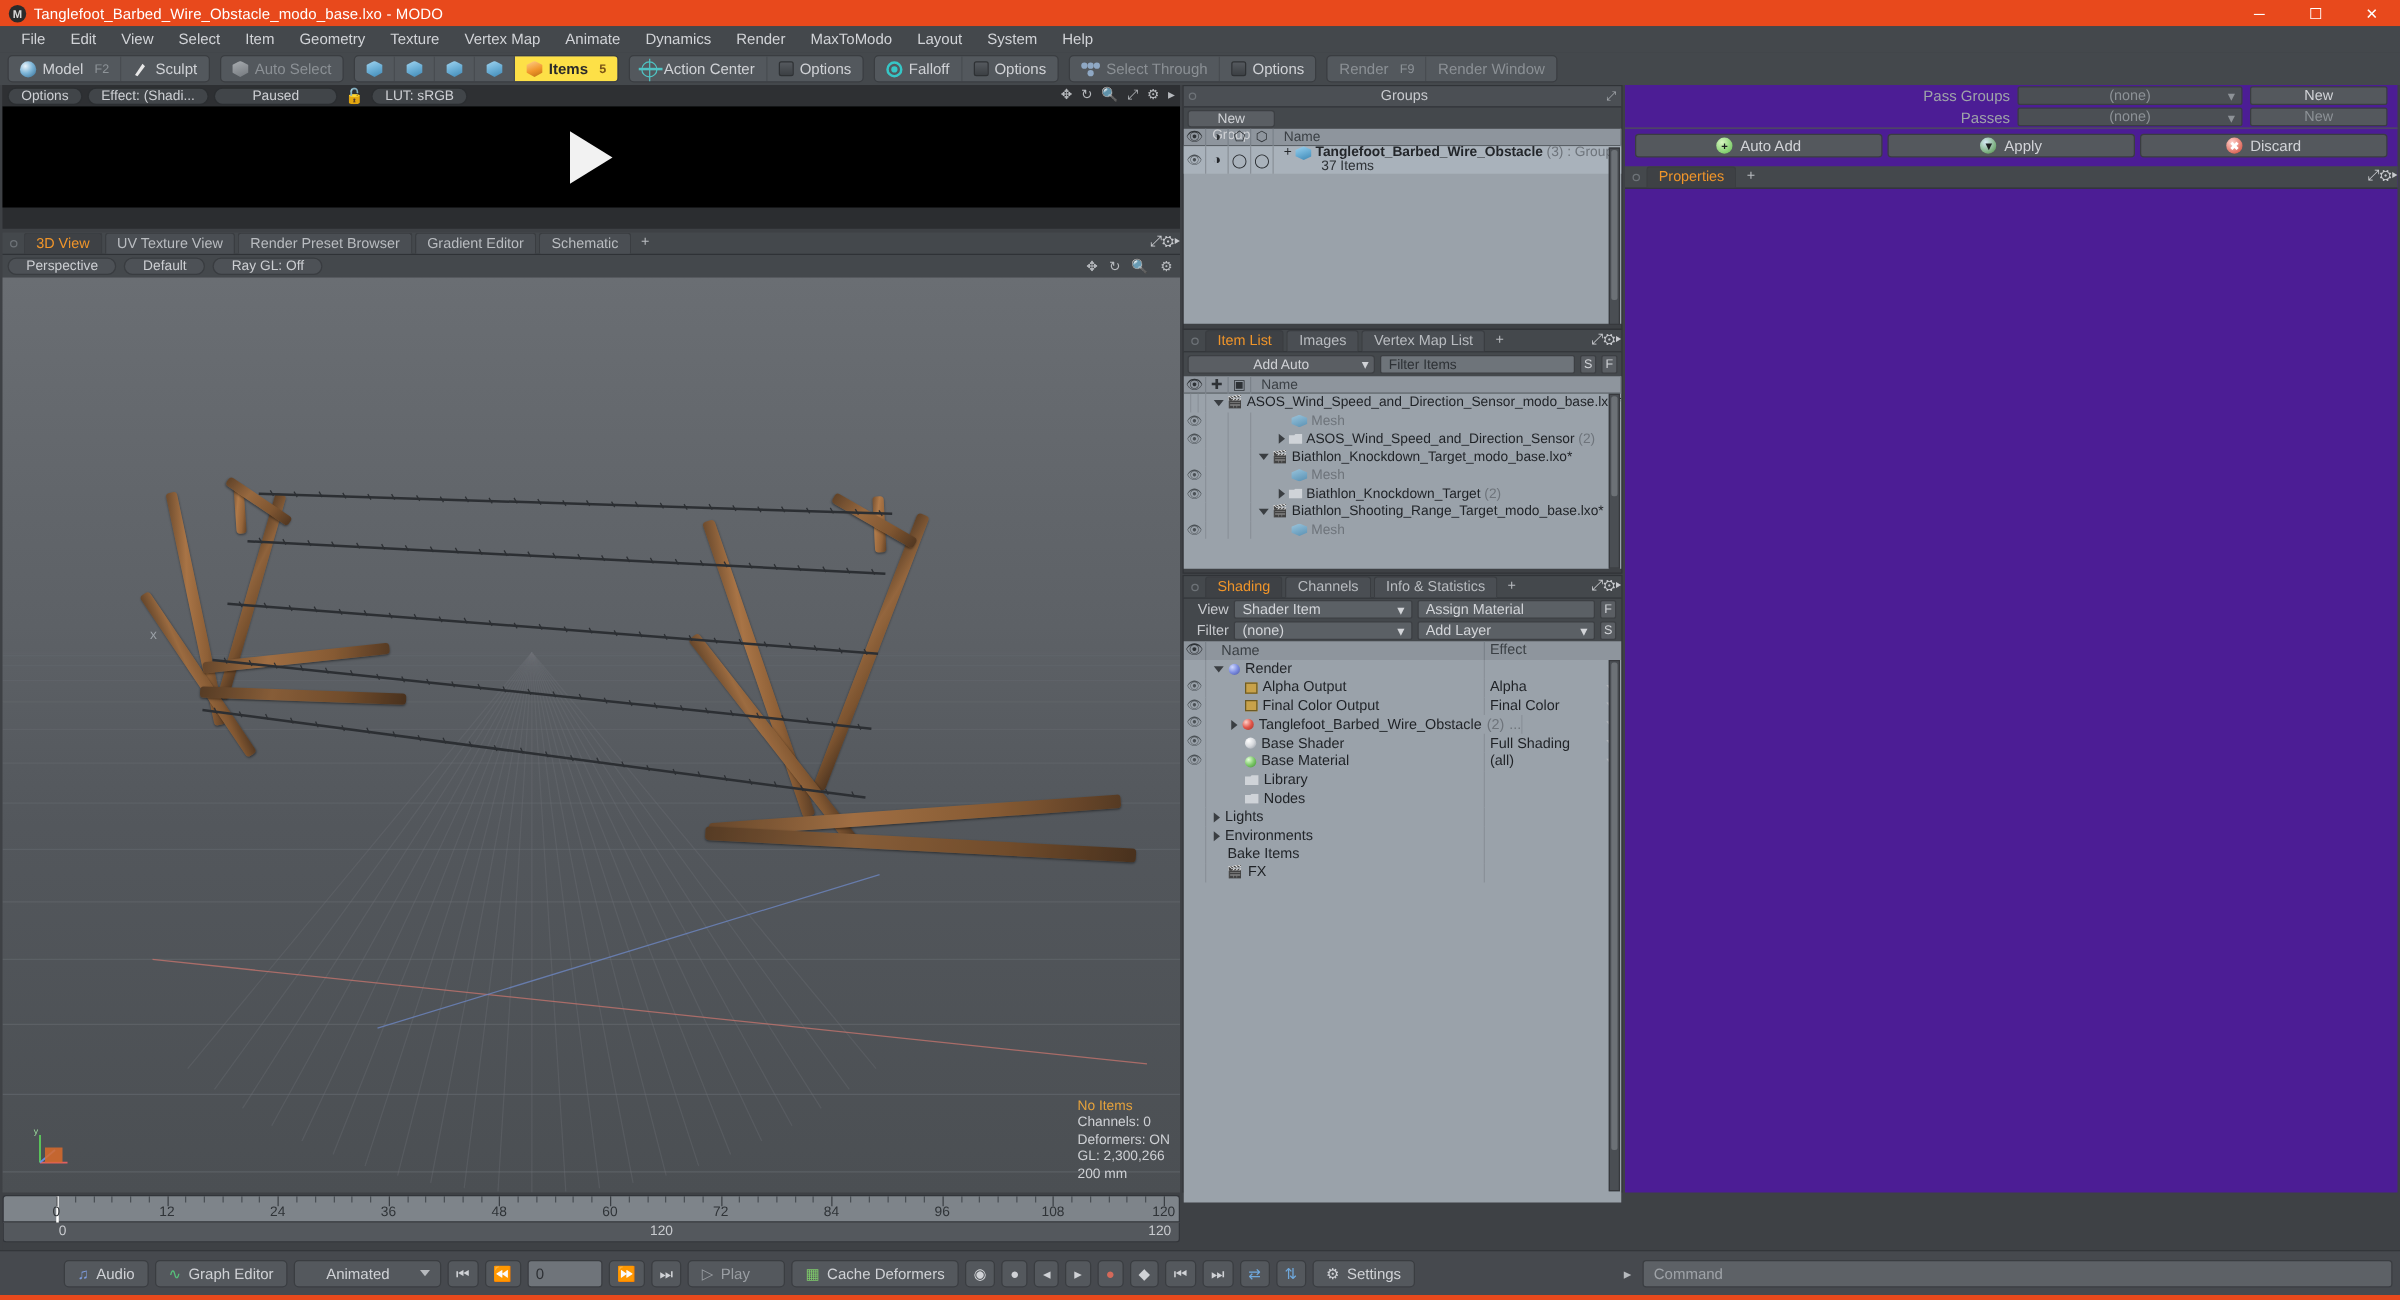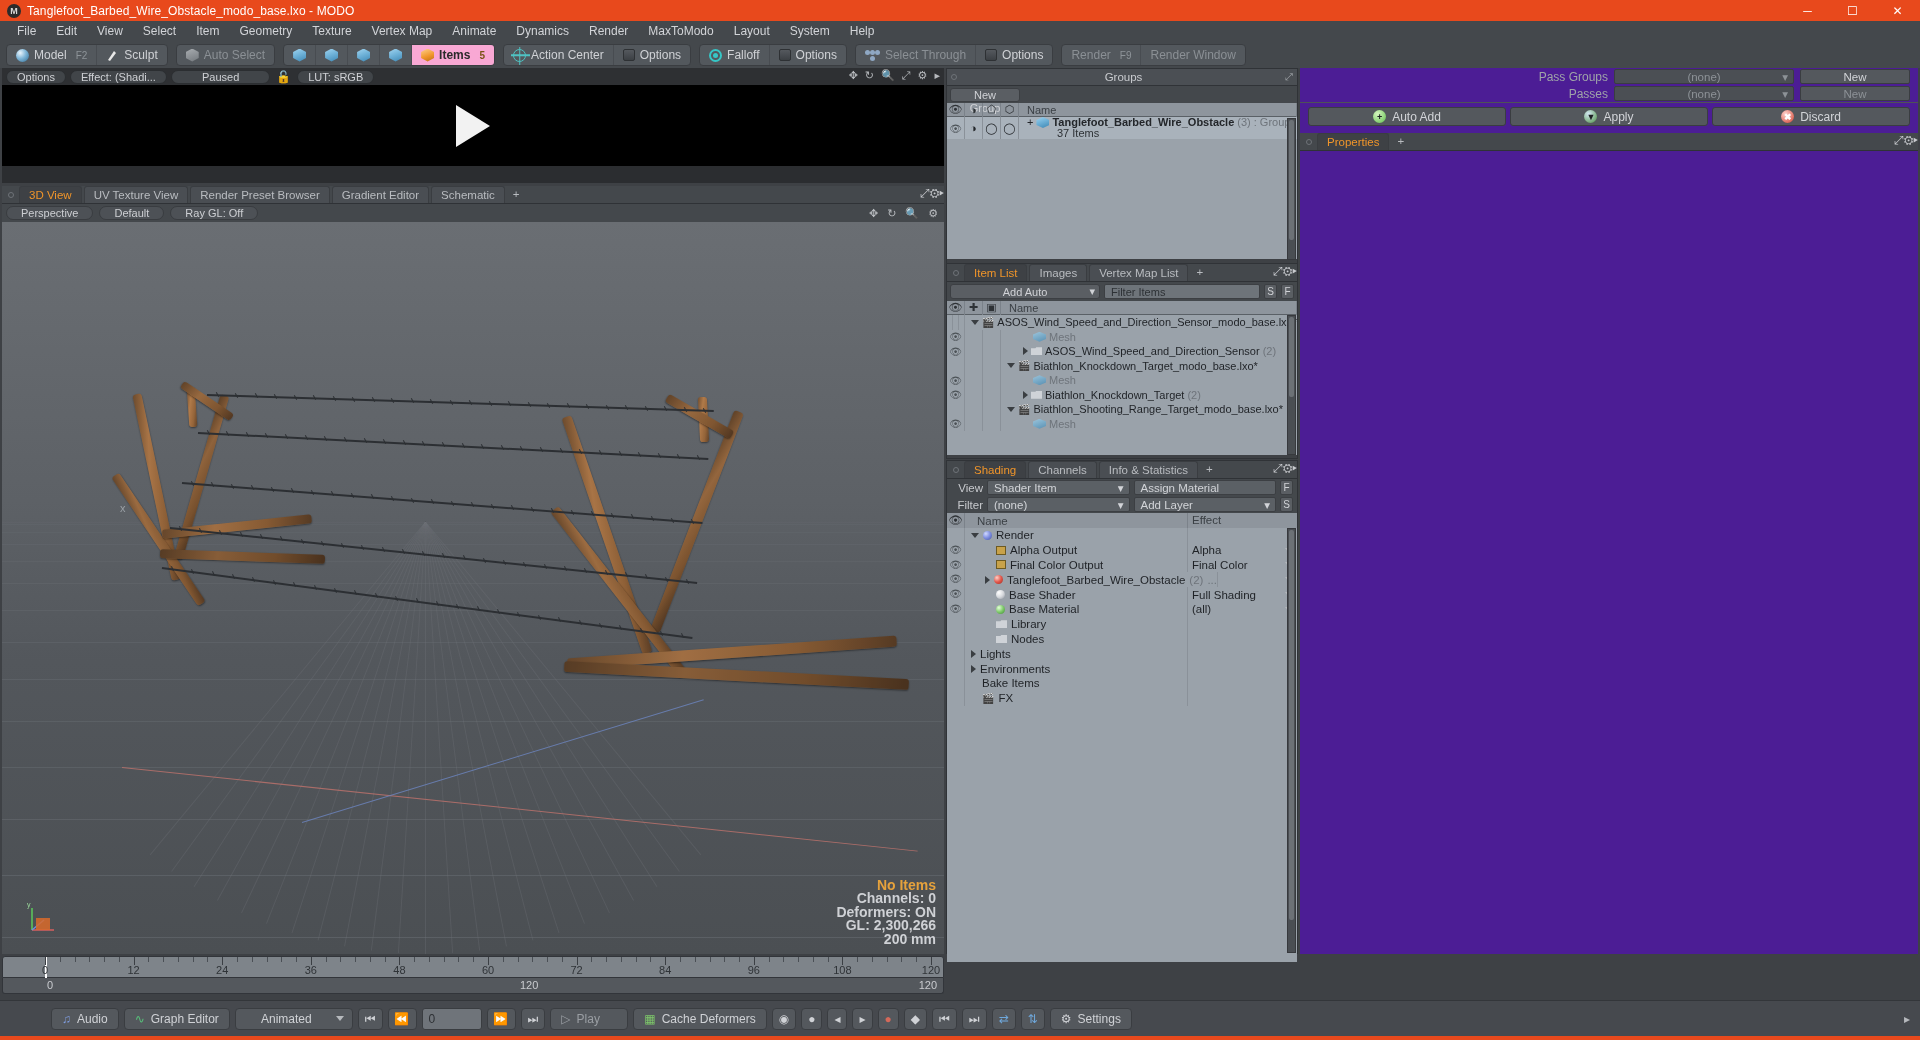--- a/index.html
+++ b/index.html
@@ -50,21 +50,21 @@
     background:#53585d; border:1px solid #3a3d41; border-radius:4px;
     margin:0 4px; overflow:hidden;
   }
   .tbtn{
     display:flex; align-items:center; gap:5px;
     height:20px; padding:0 9px; color:#d0d2d6; font-size:12px; white-space:nowrap;
     border-right:1px solid #484c51;
   }
   .tbtn:last-child{ border-right:none; }
   .tbtn.dim{ color:#8b9095; }
-  .tbtn.active{ background:#f9a8d4; color:#2a2a2a; font-weight:bold; }
+  .tbtn.active{ background:#fde047; color:#2a2a2a; font-weight:bold; }
   .tbtn .fkey{ color:#8e9499; font-size:10px; margin-left:4px; }
   .tbtn.active .fkey{ color:#7a5416; }
   .ico{ width:13px; height:13px; display:inline-block; flex:0 0 13px; }
 
   
   .ic-cube{ background:linear-gradient(160deg,#9fd3ef 0%,#6fb2d8 45%,#3d87b4 100%);
             clip-path:polygon(50% 0,100% 27%,100% 73%,50% 100%,0 73%,0 27%); }
   .ic-cube.orange{ background:linear-gradient(160deg,#ffcf8a,#f0952a 55%,#b96d12); }
   .ic-cube.grey{ background:linear-gradient(160deg,#a8acb0,#71767b); }
   .ic-sphere{ border-radius:50%; background:radial-gradient(circle at 33% 30%,#eaf4fb,#7fb6d8 45%,#2f6a92); }
@@ -153,22 +153,22 @@
   
   .obstacle{ position:absolute; inset:0; pointer-events:none; }
   .post{
     position:absolute; background:linear-gradient(100deg,#6b4a2d,#a87446 35%,#8d5f36 70%,#5a3d25);
     border-radius:3px; box-shadow:0 1px 2px rgba(0,0,0,.45);
   }
   .wire{ position:absolute; height:1.5px; background:#2c2f33; transform-origin:left center; }
   .barb{ position:absolute; width:5px; height:1px; background:#2c2f33; }
 
   .vp-stats{
-    position:absolute; right:8px; bottom:8px; text-align:right;
-    color:#cfd1d5; font-size:14px; line-height:13.5px;font-weight:bold;
+    position:absolute; right:8px; bottom:8px; text-align:left;
+    color:#cfd1d5; font-size:11px; line-height:13.5px;
   }
   .vp-stats .warn{ color:#e6a23c; }
   .axis-gizmo{ position:absolute; left:22px; bottom:16px; width:40px; height:40px; }
 
   
   #timeline{ left:2px; top:956px; width:942px; height:44px; background:#3e4145; border:none; }
   .tl-ruler{
     height:22px; background:#7e848a; position:relative; border:1px solid #32353a; border-radius:3px 3px 0 0;
   }
   .tl-tick{ position:absolute; top:0; width:1px; height:5px; background:#4a4f55; }
@@ -1231,16 +1231,17 @@
       </div>
     <div class="bbtn sq">
         <span style="color:#6fa8dc">⇅</span>
       </div>
     <div class="bbtn">
       <span>⚙</span>
       <span>Settings</span>
     </div>
     <div style="flex:1"></div>
     <div style="color:#b6b9bd;font-size:12px;padding-right:4px">▸</div>
+    <div class="cmdline" style="position:static; width:600px;">Command</div>
   </div>
 
   <div class="bottom-accent"></div>
 </div>
 
 </body></html>

